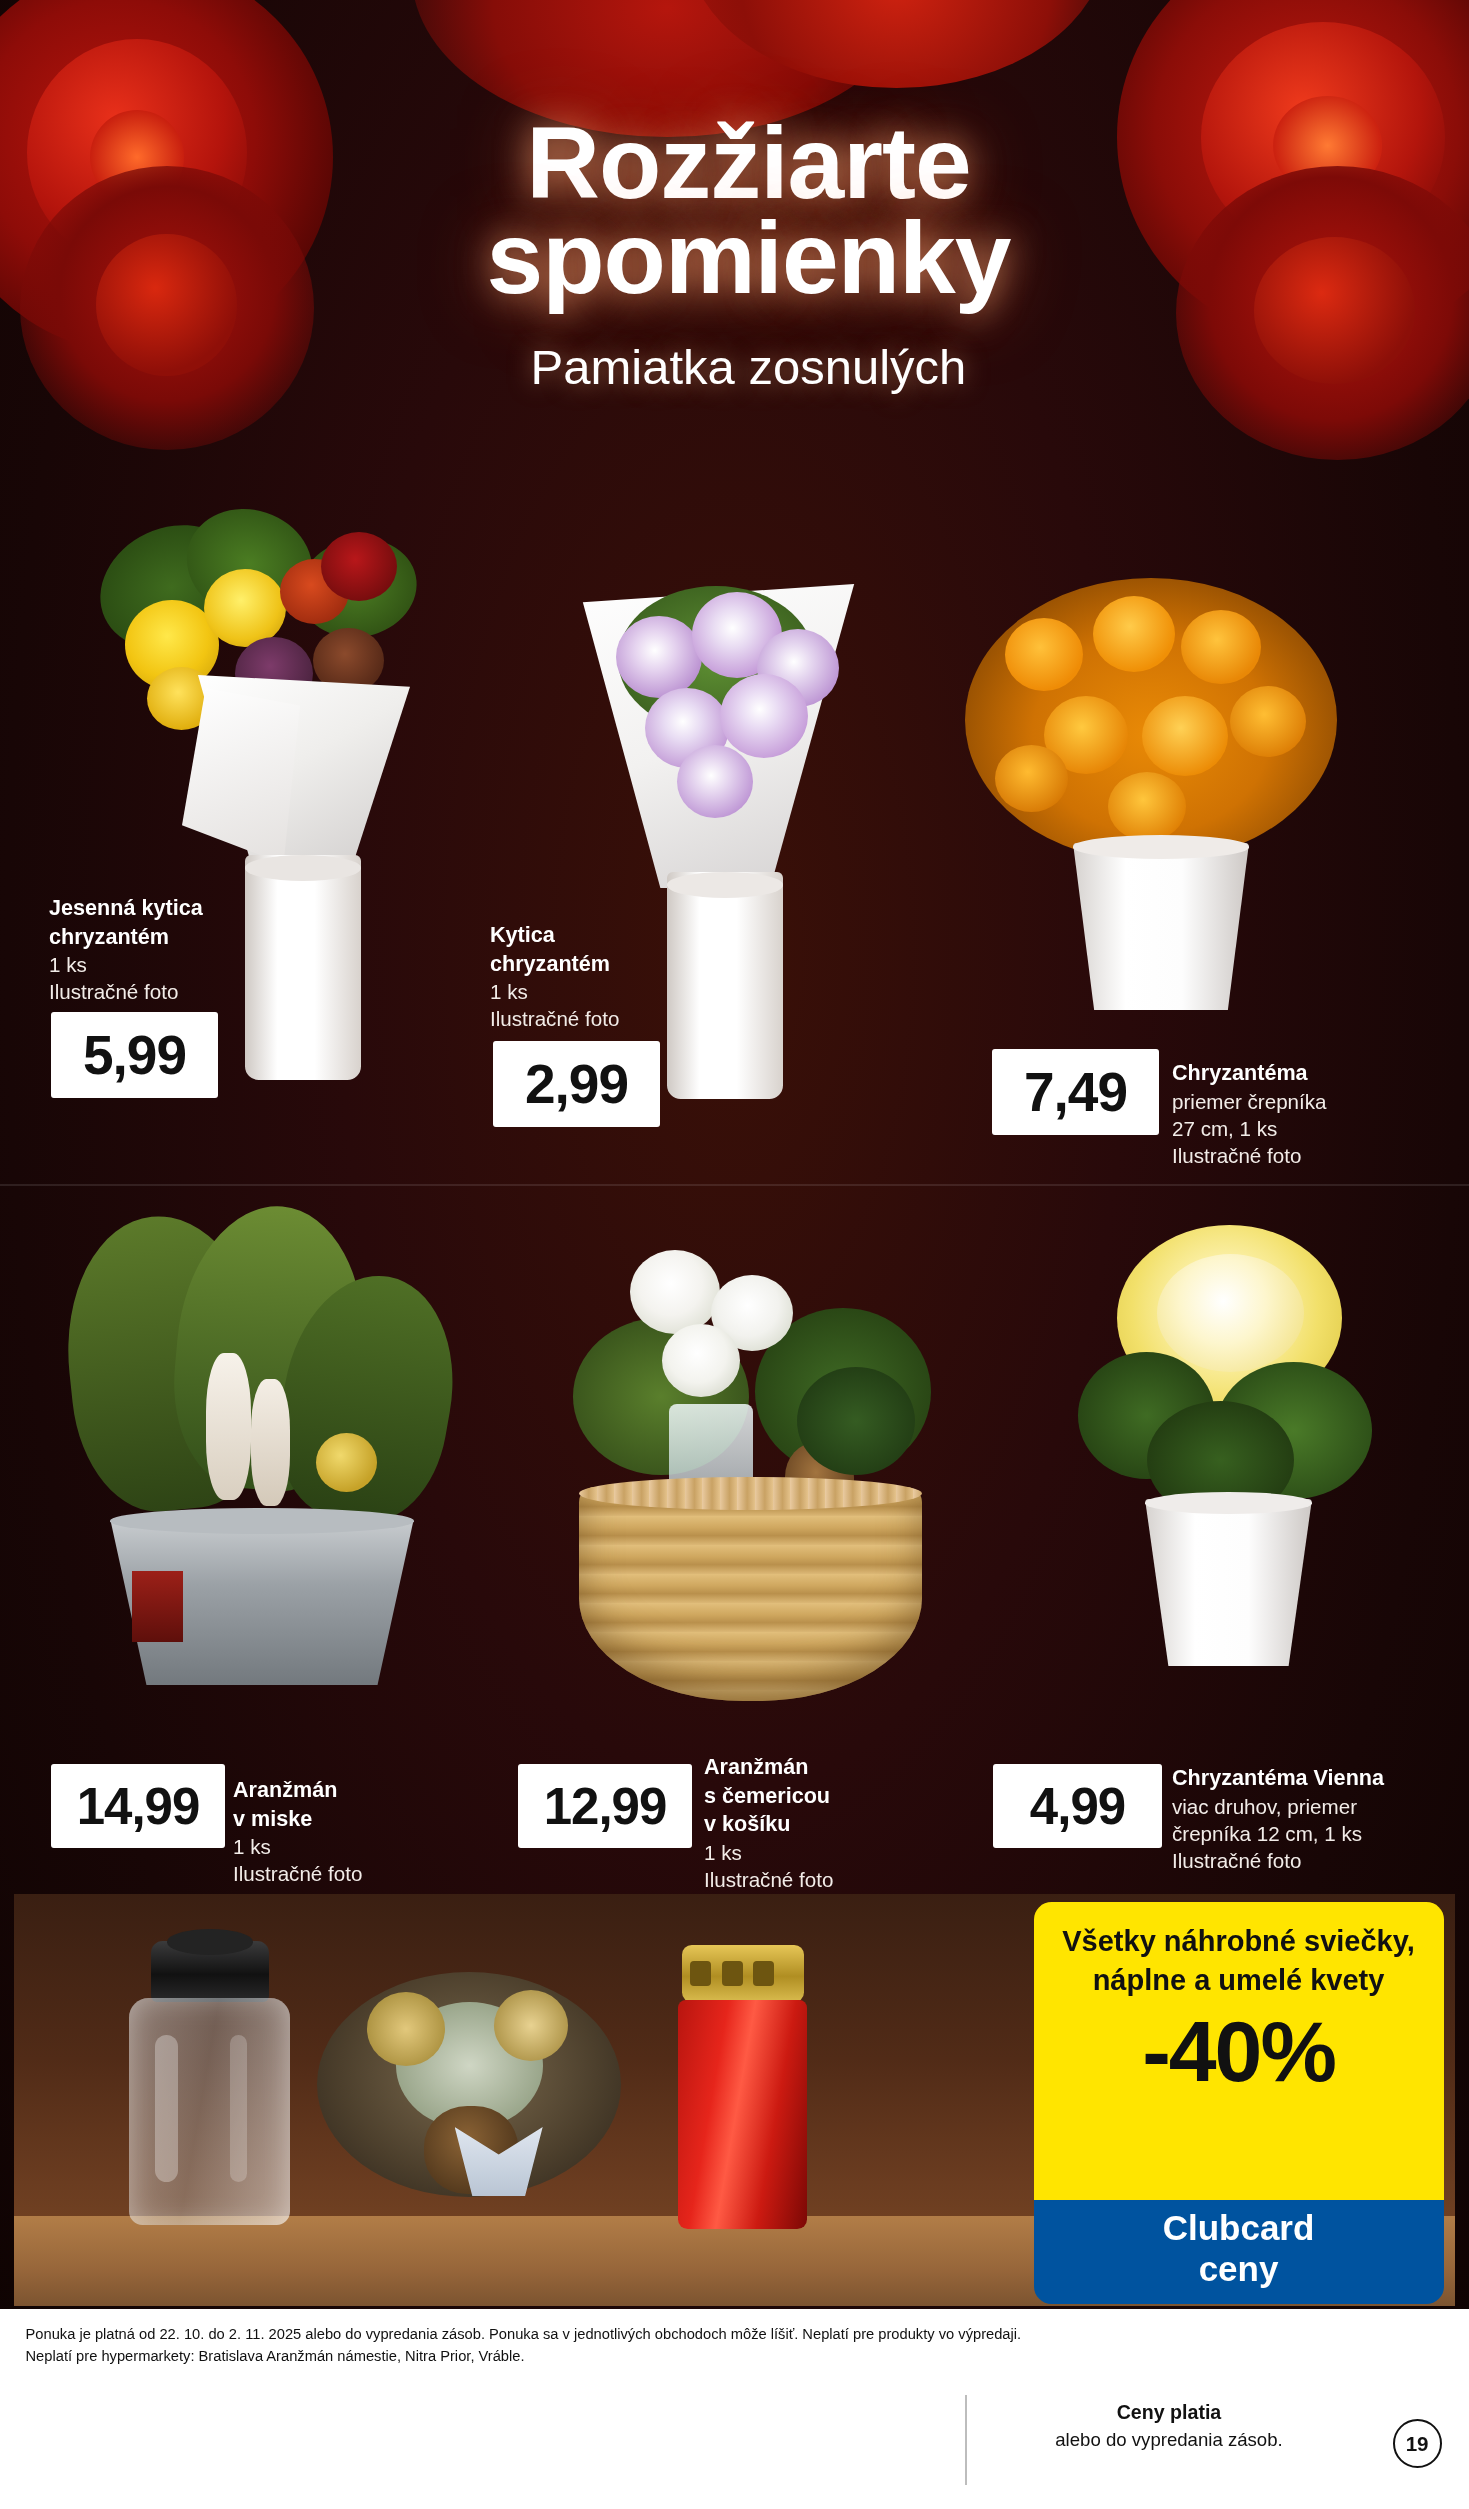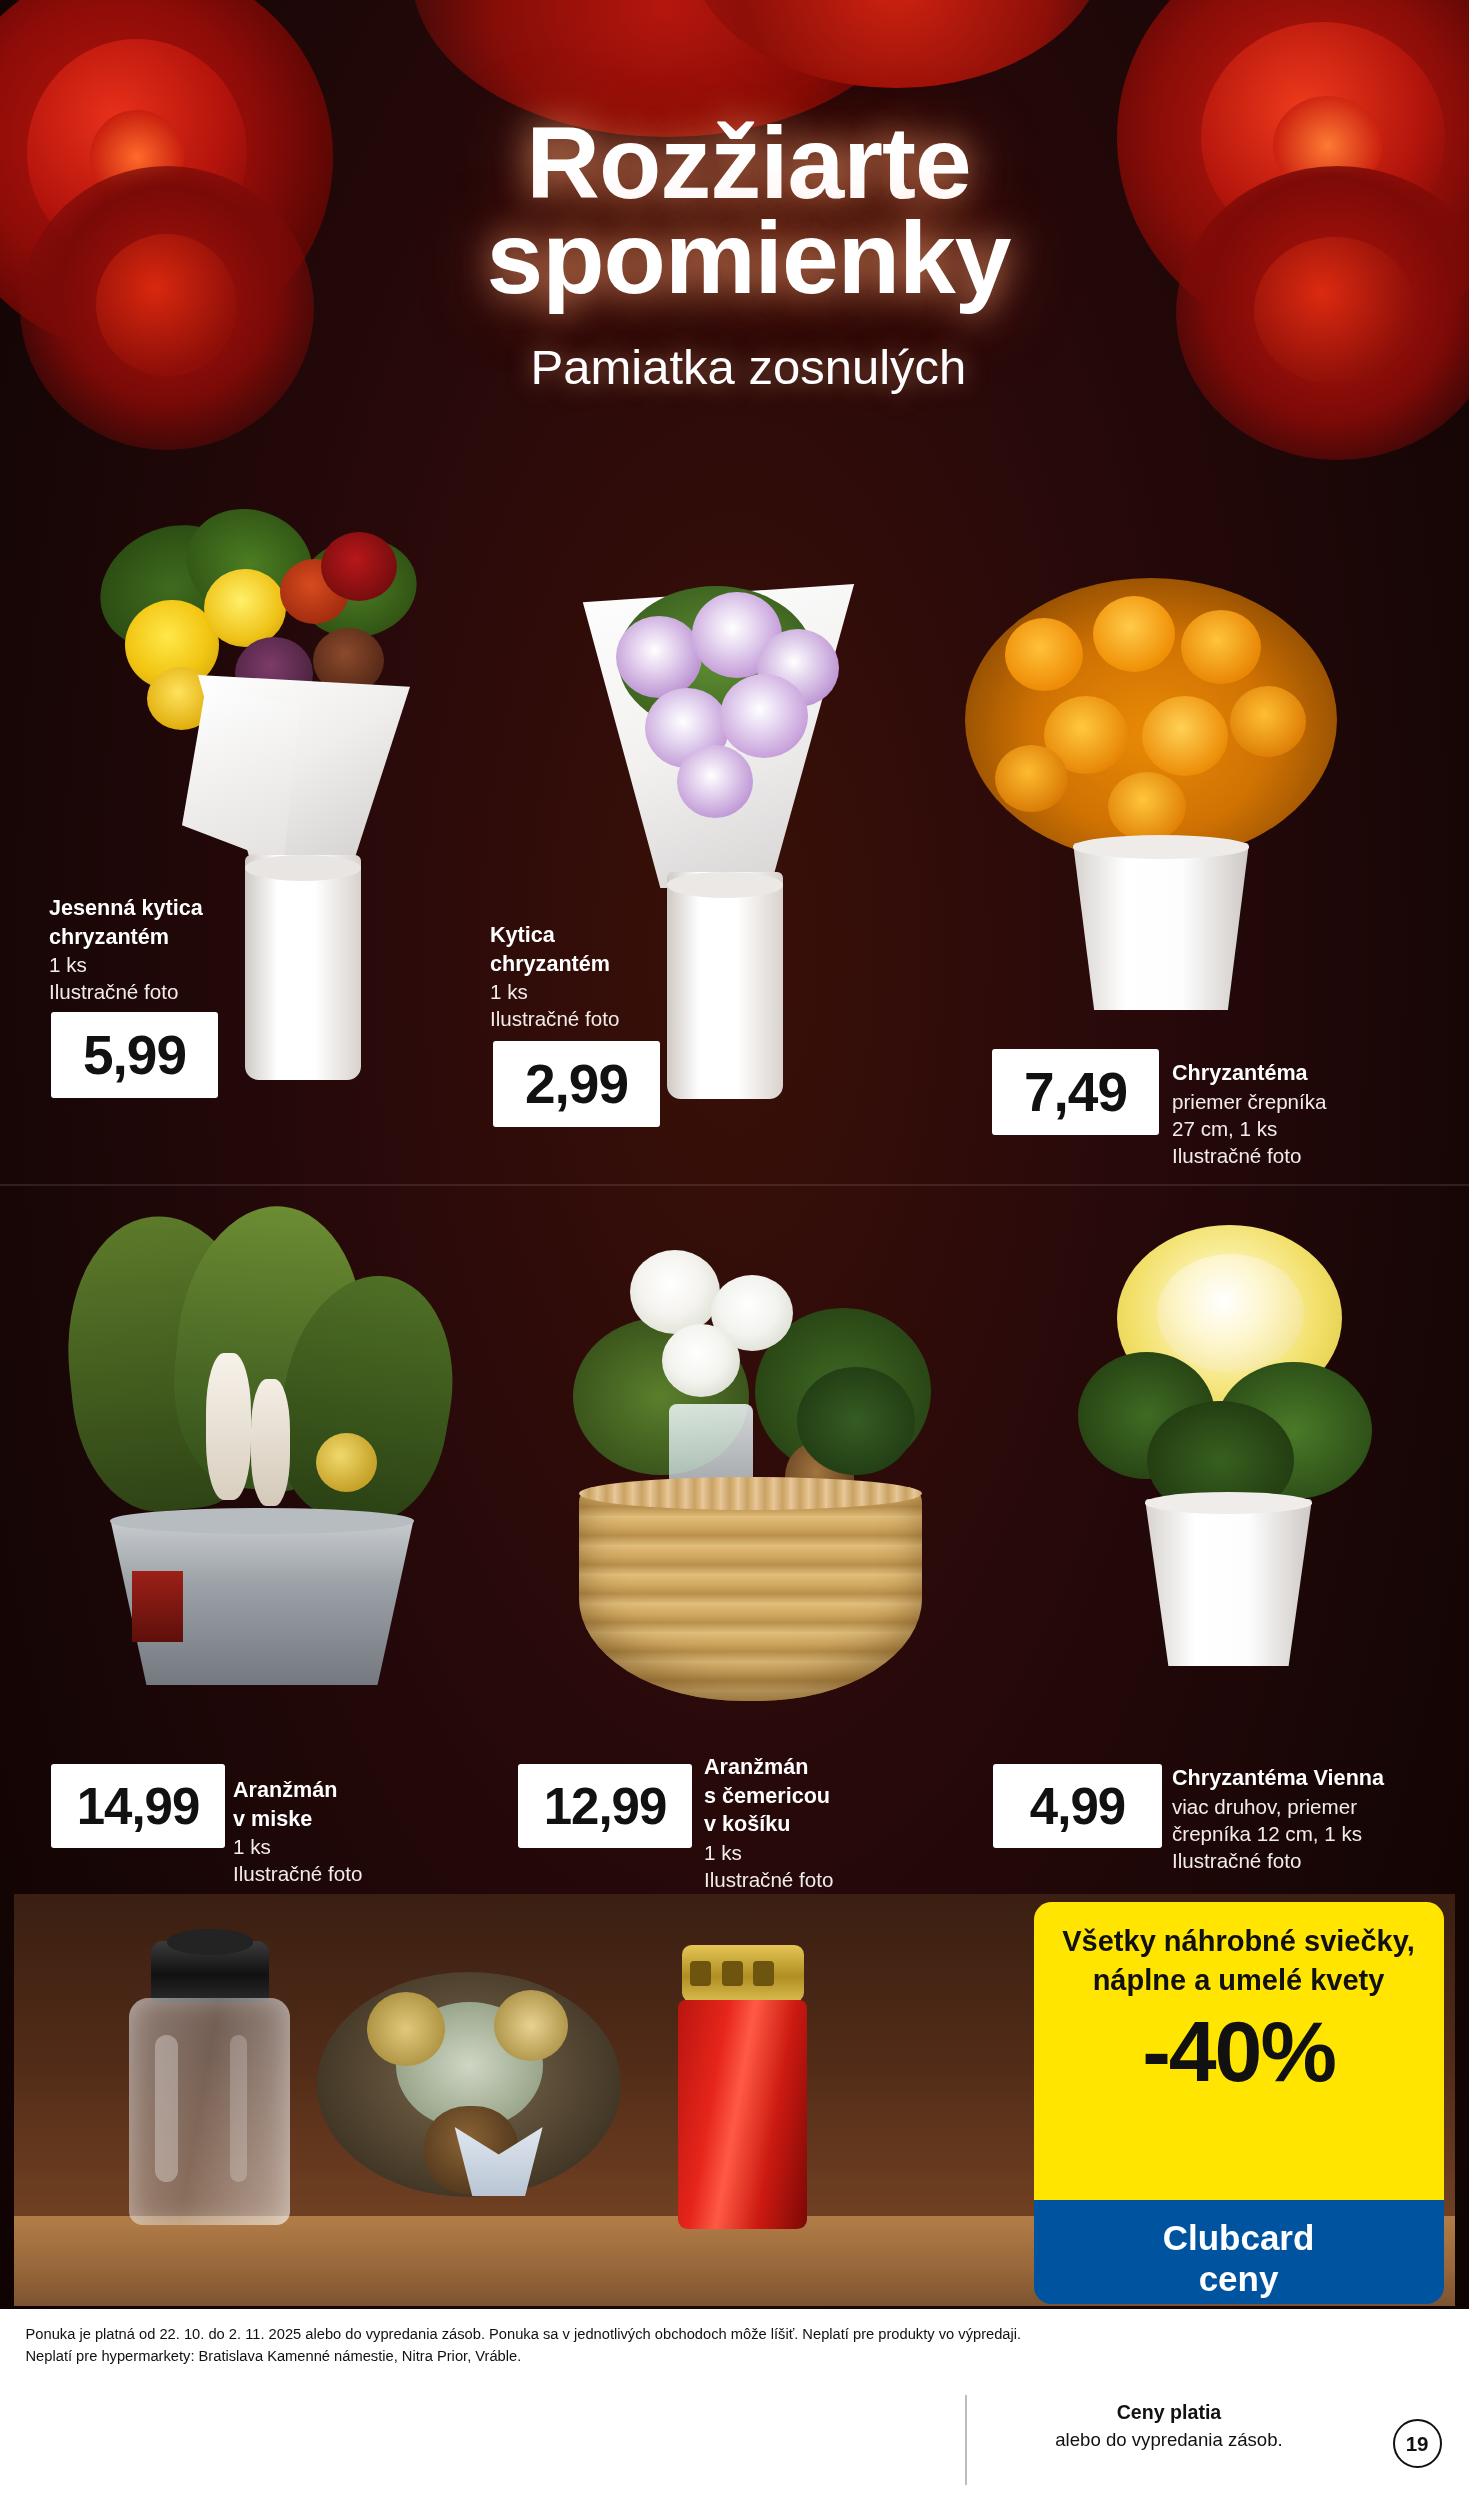--- a/index.html
+++ b/index.html
@@ -121,21 +121,21 @@
     position: absolute;
     right: 11.8px; top: 306px;
     width: 410px; height: 104px;
     background: #00539f;
     border-radius: 0 0 17.6px 17.6px;
     color: #fff;
     text-align: center;
     font-size: 35px;
     font-weight: bold;
     line-height: 1.18;
-    padding-top: 17px;
+    padding-top: 7px;
     z-index: 15;
   }
 
   
   .footer {
     position: absolute;
     left: 0; right: 0; top: 2309px; bottom: 0;
     background: #ffffff;
     z-index: 20;
   }
@@ -389,21 +389,21 @@
     </div>
     <div class="blue-box">
       <div>Clubcard</div>
       <div>ceny</div>
     </div>
   </div>
 
   <div class="footer">
     <div class="foot-legal">
       <div>Ponuka je platná od 22. 10. do 2. 11. 2025 alebo do vypredania zásob. Ponuka sa v jednotlivých obchodoch môže líšiť. Neplatí pre produkty vo výpredaji.</div>
-      <div>Neplatí pre hypermarkety: Bratislava Kamenné námestie, Nitra Prior, Vráble.</div>
+      <div>Neplatí pre hypermarkety: Bratislava Aranžmán námestie, Nitra Prior, Vráble.</div>
     </div>
     <div class="foot-sep"></div>
     <div class="foot-right">
       <div class="ln1">Ceny platia</div>
       <div>alebo do vypredania zásob.</div>
     </div>
     <div class="pagenum">19</div>
   </div>
 
 </div>

